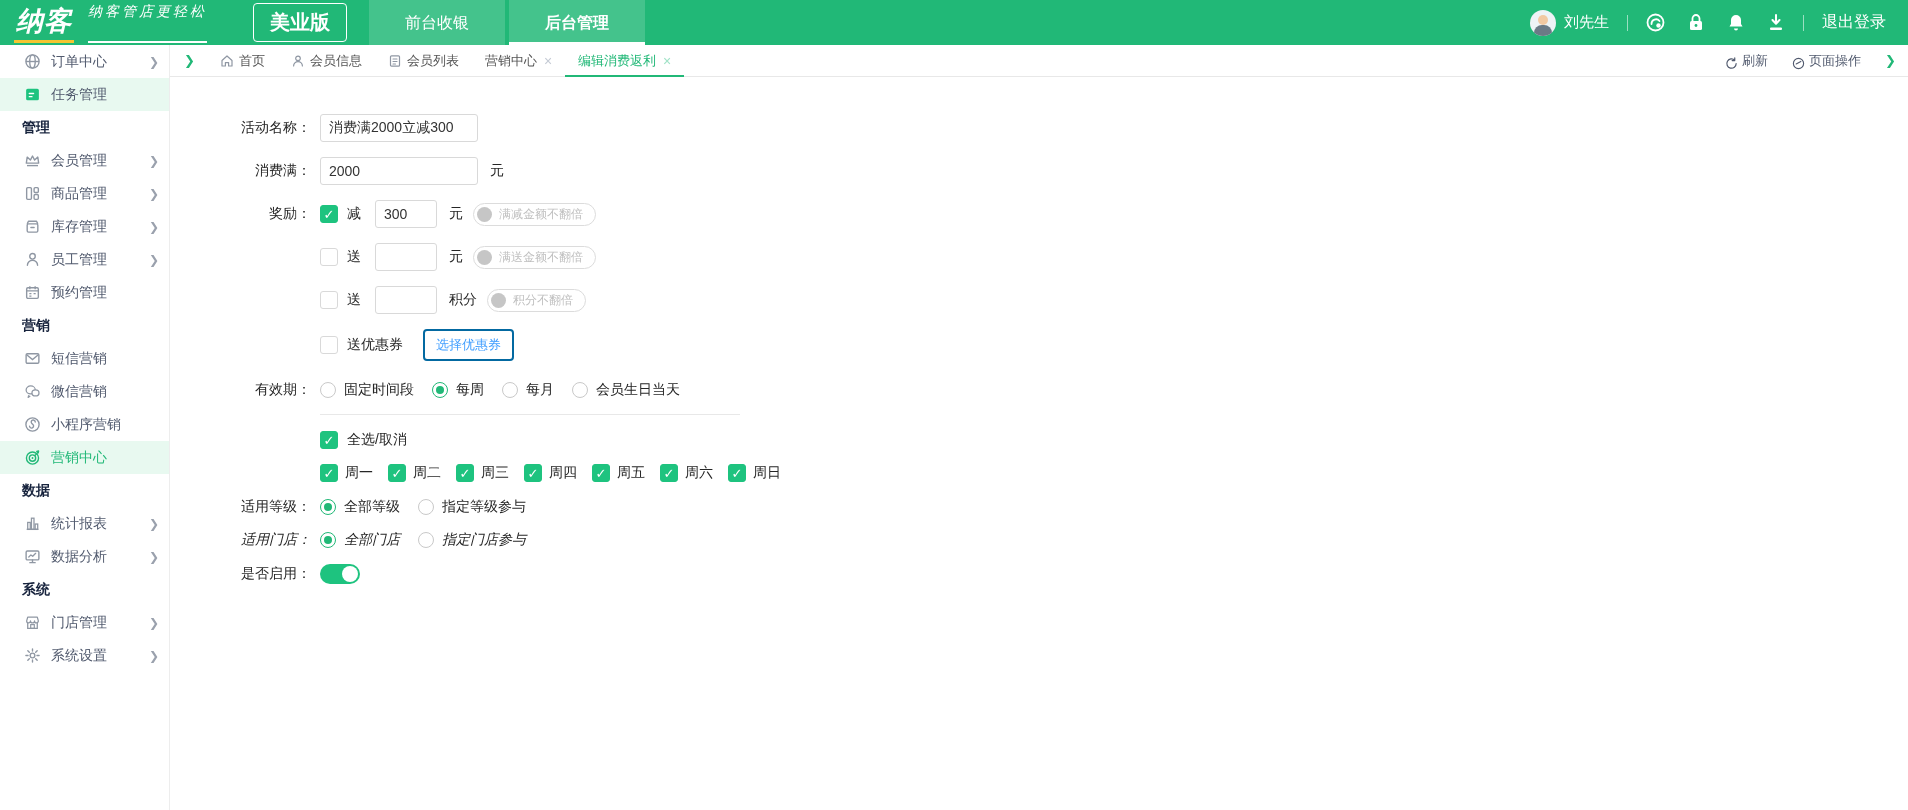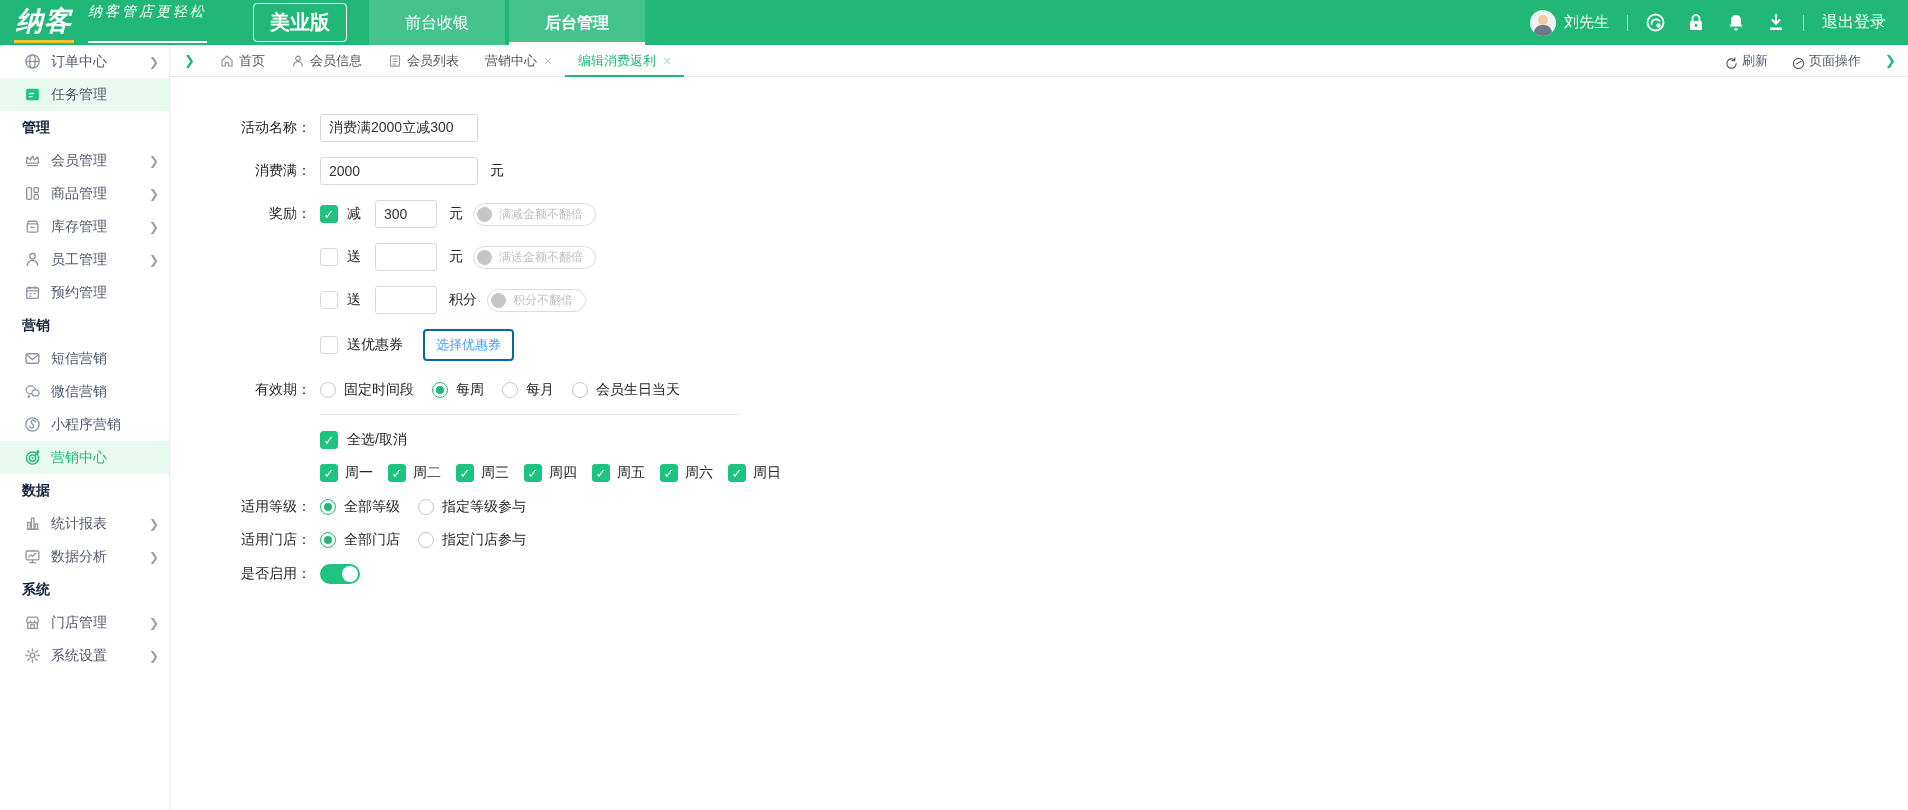--- a/index.html
+++ b/index.html
@@ -422,21 +422,21 @@
   </div>
 
   <div class="frow" style="margin-top:16px;">
     <span class="flabel">适用等级：</span>
     <span class="radio on"></span>
     <span class="r-lab">全部等级</span>
     <span class="radio"></span>
     <span class="r-lab">指定等级参与</span>
   </div>
 
-  <div class="frow" style="margin-top:12px;">
+  <div class="frow" style="margin-top:12px;font-style:italic;">
     <span class="flabel">适用门店：</span>
     <span class="radio on"></span>
     <span class="r-lab">全部门店</span>
     <span class="radio"></span>
     <span class="r-lab">指定门店参与</span>
   </div>
 
   <div class="frow" style="margin-top:5px;font-family:Liberation Serif, serif;">
     <span class="flabel">是否启用：</span>
     <span class="toggle">

